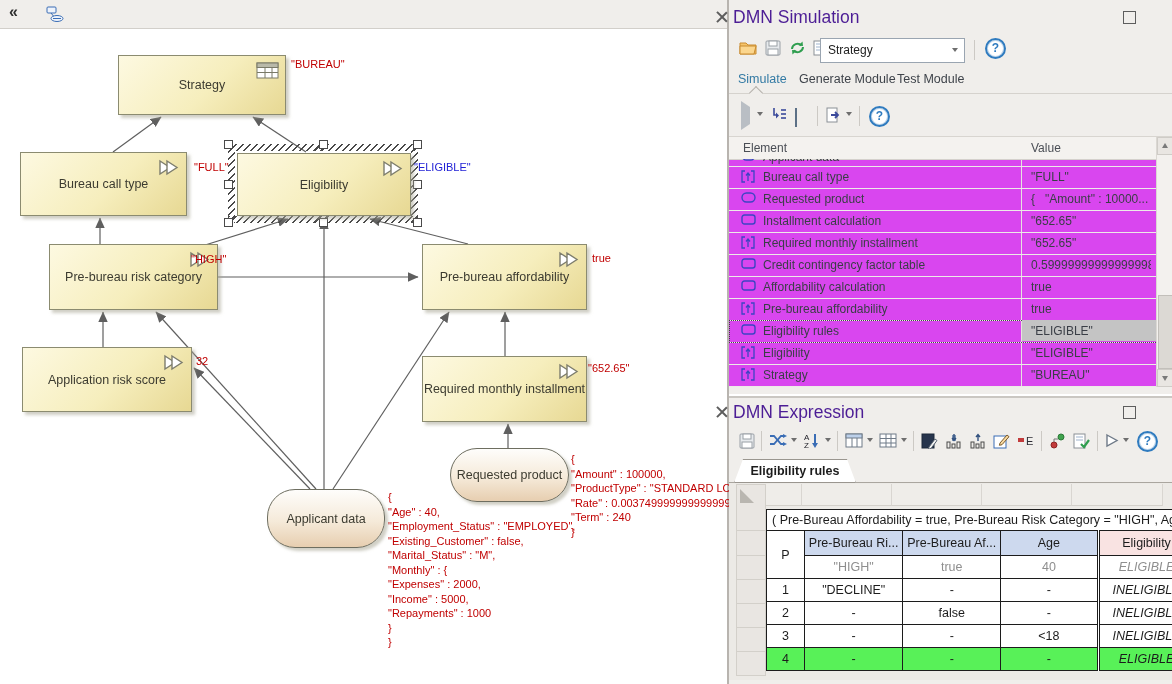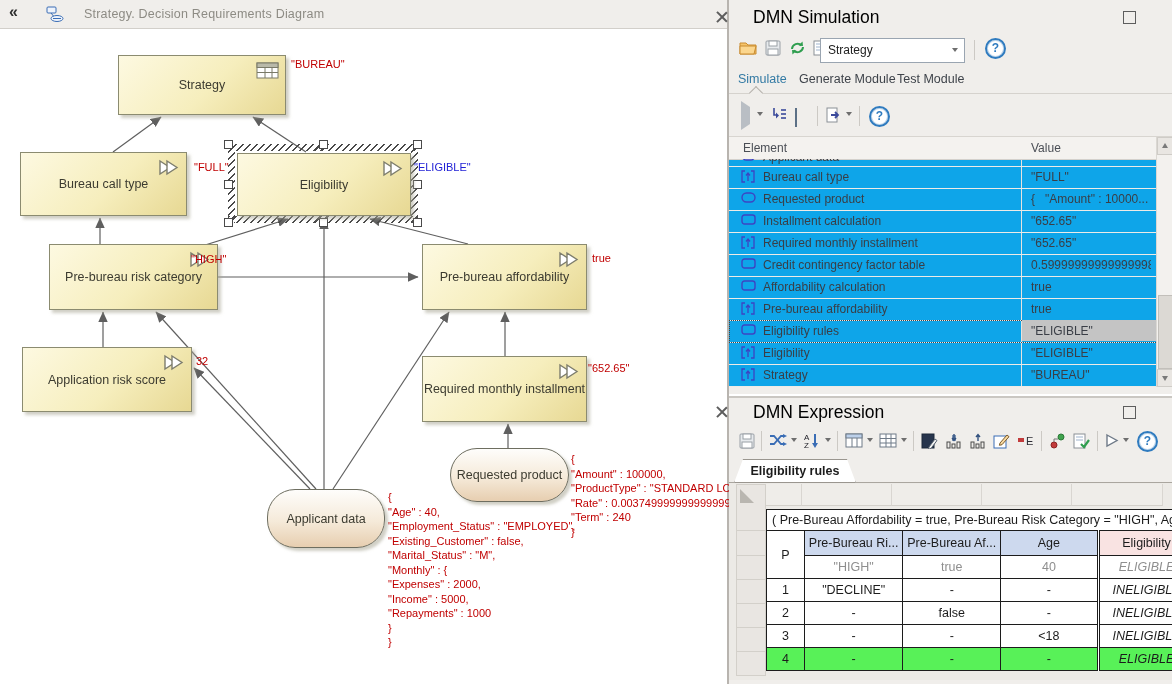--- a/index.html
+++ b/index.html
@@ -54,21 +54,21 @@
   .hatch.b{left:0;right:0;bottom:0;height:7px;}
   .hatch.l{left:0;top:0;bottom:0;width:7px;}
   .hatch.r{right:0;top:0;bottom:0;width:7px;}
   .handle{position:absolute;width:7px;height:7px;background:#fff;border:1px solid #4a4a4a;}
   .h-tl{left:-4px;top:-4px;} .h-tm{left:91px;top:-4px;} .h-tr{right:-4px;top:-4px;}
   .h-ml{left:-4px;top:36px;} .h-mr{right:-4px;top:36px;}
   .h-bl{left:-4px;bottom:-4px;} .h-bm{left:91px;bottom:-4px;} .h-br{right:-4px;bottom:-4px;}
 
   
   .panel{position:absolute;background:#f0eeeb;}
-  .panel-title{position:absolute;left:24px;top:7px;font-size:17.5px;color:#000000;}
+  .panel-title{position:absolute;left:4px;top:7px;font-size:17.5px;color:#4c1d95;}
   .win-btn{position:absolute;top:11px;width:11px;height:11px;}
   .restore-icon{border:1px solid #5d5d5d;}
   .close-icon{position:relative;}
   .close-icon::before,.close-icon::after{content:"";position:absolute;left:5px;top:-1px;width:1.6px;height:14px;background:#5d5d5d;}
   .close-icon::before{transform:rotate(45deg);}
   .close-icon::after{transform:rotate(-45deg);}
   .tb-sep{position:absolute;width:1px;height:20px;background:#ccc9c4;}
   .caret{display:inline-block;width:0;height:0;border-left:3.5px solid transparent;border-right:3.5px solid transparent;border-top:4px solid #6e6e6e;}
   .help-icon{position:absolute;width:17px;height:17px;border-radius:50%;border:2px solid #2f7bbf;color:#2f7bbf;
              font-weight:bold;font-size:12px;text-align:center;line-height:17px;background:#fff;box-shadow:0 0 0 1px #bcd4ea inset;}
@@ -84,21 +84,21 @@
   .tabstrip{position:absolute;left:0;top:68px;width:100%;height:25px;border-bottom:1px solid #d5d2cd;}
   .tabstrip .tab{position:absolute;top:4px;font-size:12.5px;color:#3e434a;}
   .tabstrip .tab.active{color:#337aa4;}
   .t-sim{left:9px;} .t-gen{left:70px;} .t-test{left:168px;}
   .notch{position:absolute;left:22px;top:20px;width:9px;height:9px;background:#f0eeeb;border-left:1px solid #b5b1ac;border-top:1px solid #b5b1ac;transform:rotate(45deg);}
   .sim-toolbar2{position:absolute;left:0;top:98px;width:100%;height:38px;border-bottom:1px solid #d8d5d0;}
   .sim-toolbar2 .ico{position:absolute;top:9px;}
   .play-tri{width:0;height:0;border-top:6px solid transparent;border-bottom:6px solid transparent;border-left:9px solid #b9bec4;}
   .stop-sq{width:11px;height:11px;background:#93a9c0;border:1px solid #5c7086;}
 
-  .sim-list{position:absolute;left:0;top:137px;width:427px;height:250px;background:#0ea5e9;}
+  .sim-list{position:absolute;left:0;top:137px;width:427px;height:250px;background:#d946ef;}
   .list-header{position:absolute;left:0;top:0;width:100%;height:22px;background:#f4f2ef;border-bottom:1px solid #d4d1cc;font-size:12px;color:#4a4e55;}
   .list-header .c1{position:absolute;left:14px;top:4px;}
   .list-header .c2{position:absolute;left:302px;top:4px;}
   .col-div{position:absolute;left:292px;top:0;width:1px;height:250px;background:#e6e3df;}
   .srow{position:absolute;left:0;width:100%;height:22px;border-bottom:1px solid #edebe7;font-size:12px;color:#3a3e46;}
   .srow .el{position:absolute;left:34px;top:4px;white-space:pre;}
   .srow .ic{position:absolute;left:12px;top:4px;}
   .srow .val{position:absolute;left:302px;top:4px;width:120px;white-space:pre;overflow:hidden;}
   .srow.partial{height:7px;overflow:hidden;}
   .srow.partial .inner{position:relative;margin-top:-13px;height:22px;}
@@ -154,21 +154,20 @@
   <div class="diagram-titlebar">
     <span class="collapse-glyph">«</span>
     <span class="dg-icon">
       <svg width="18" height="16" viewBox="0 0 18 16">
           <rect x="1" y="1" width="9" height="6" rx="1" fill="#eef3fb" stroke="#3a6db5"></rect>
           <path d="M5 7 L9 12" stroke="#3a6db5" fill="none"></path>
           <ellipse cx="11" cy="12.5" rx="6" ry="3" fill="#eef3fb" stroke="#3a6db5"></ellipse>
           <path d="M7 12.5 h8" stroke="#3a6db5"></path>
         </svg>
     </span>
-    <span class="dg-title">Strategy.  Decision Requirements Diagram</span>
   </div>
 
   <svg class="edges" width="727" height="684">
     <defs>
       <marker id="arr" markerWidth="10" markerHeight="8" refX="8.5" refY="4" orient="auto">
         <path d="M0,0 L9,4 L0,8 z" fill="#5f5f5f"></path>
       </marker>
     </defs>
     <g stroke="#5f5f5f" stroke-width="1.2" fill="none">
       <line x1="113" y1="152" x2="161" y2="117" marker-end="url(#arr)"></line>

